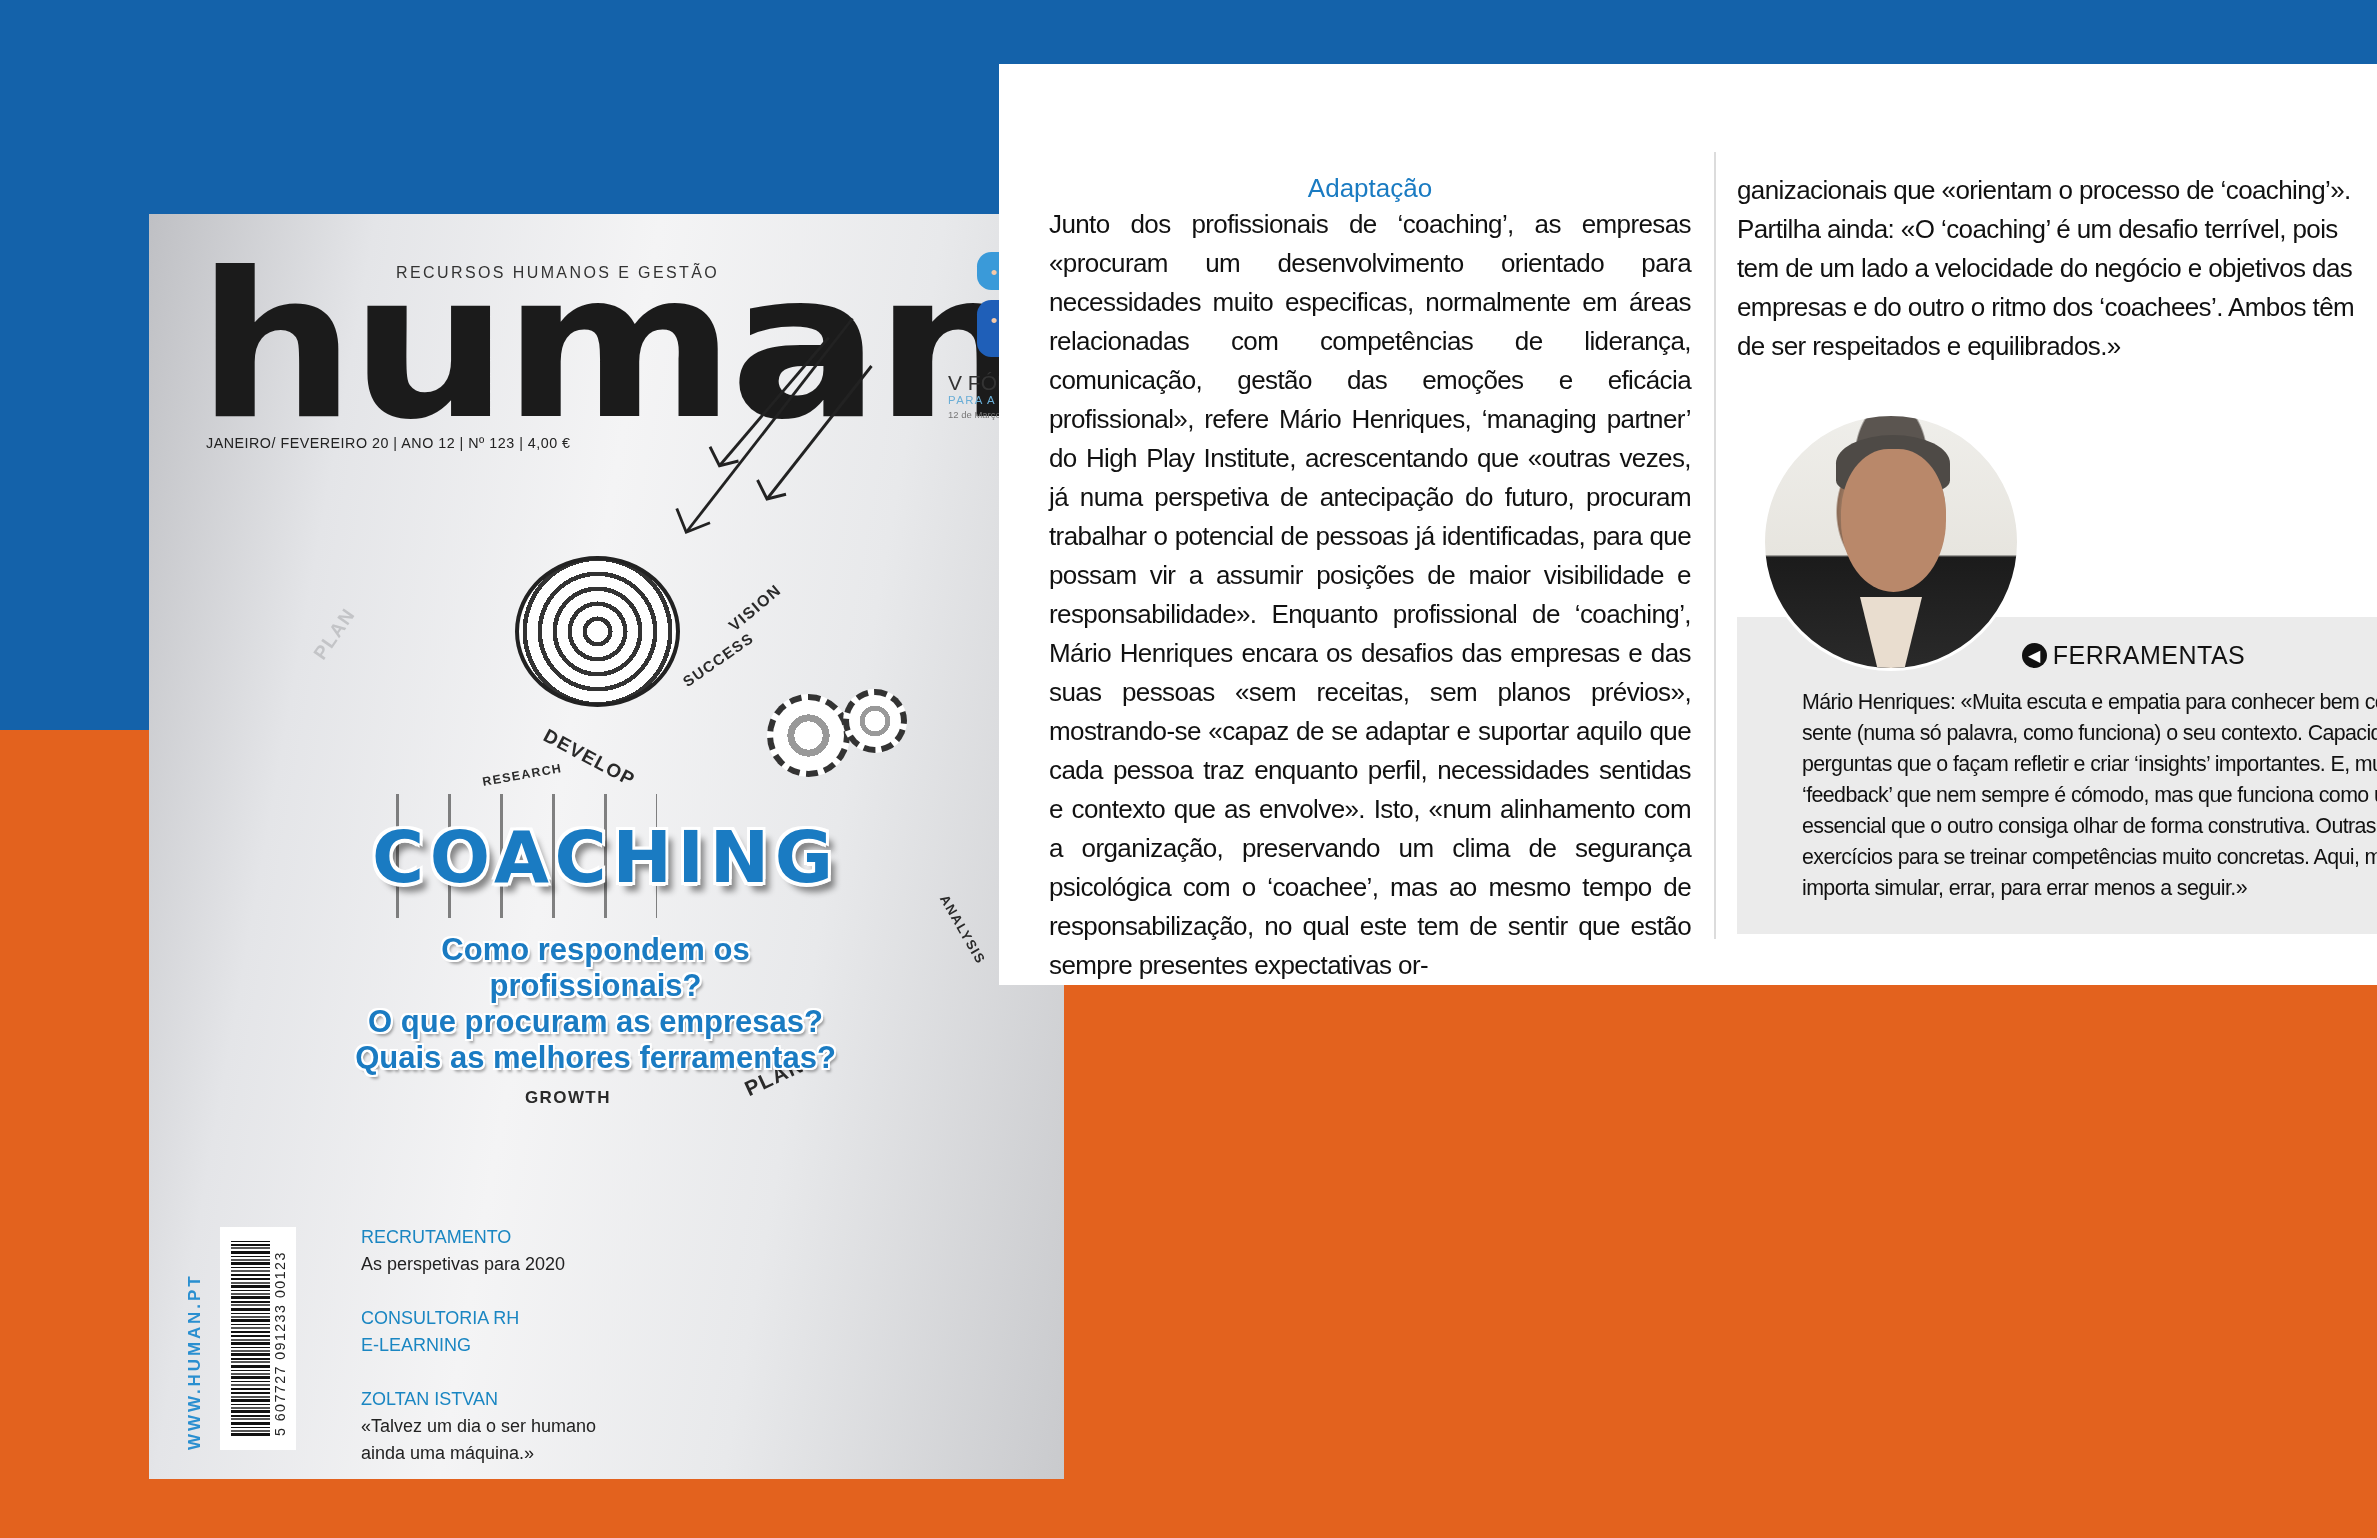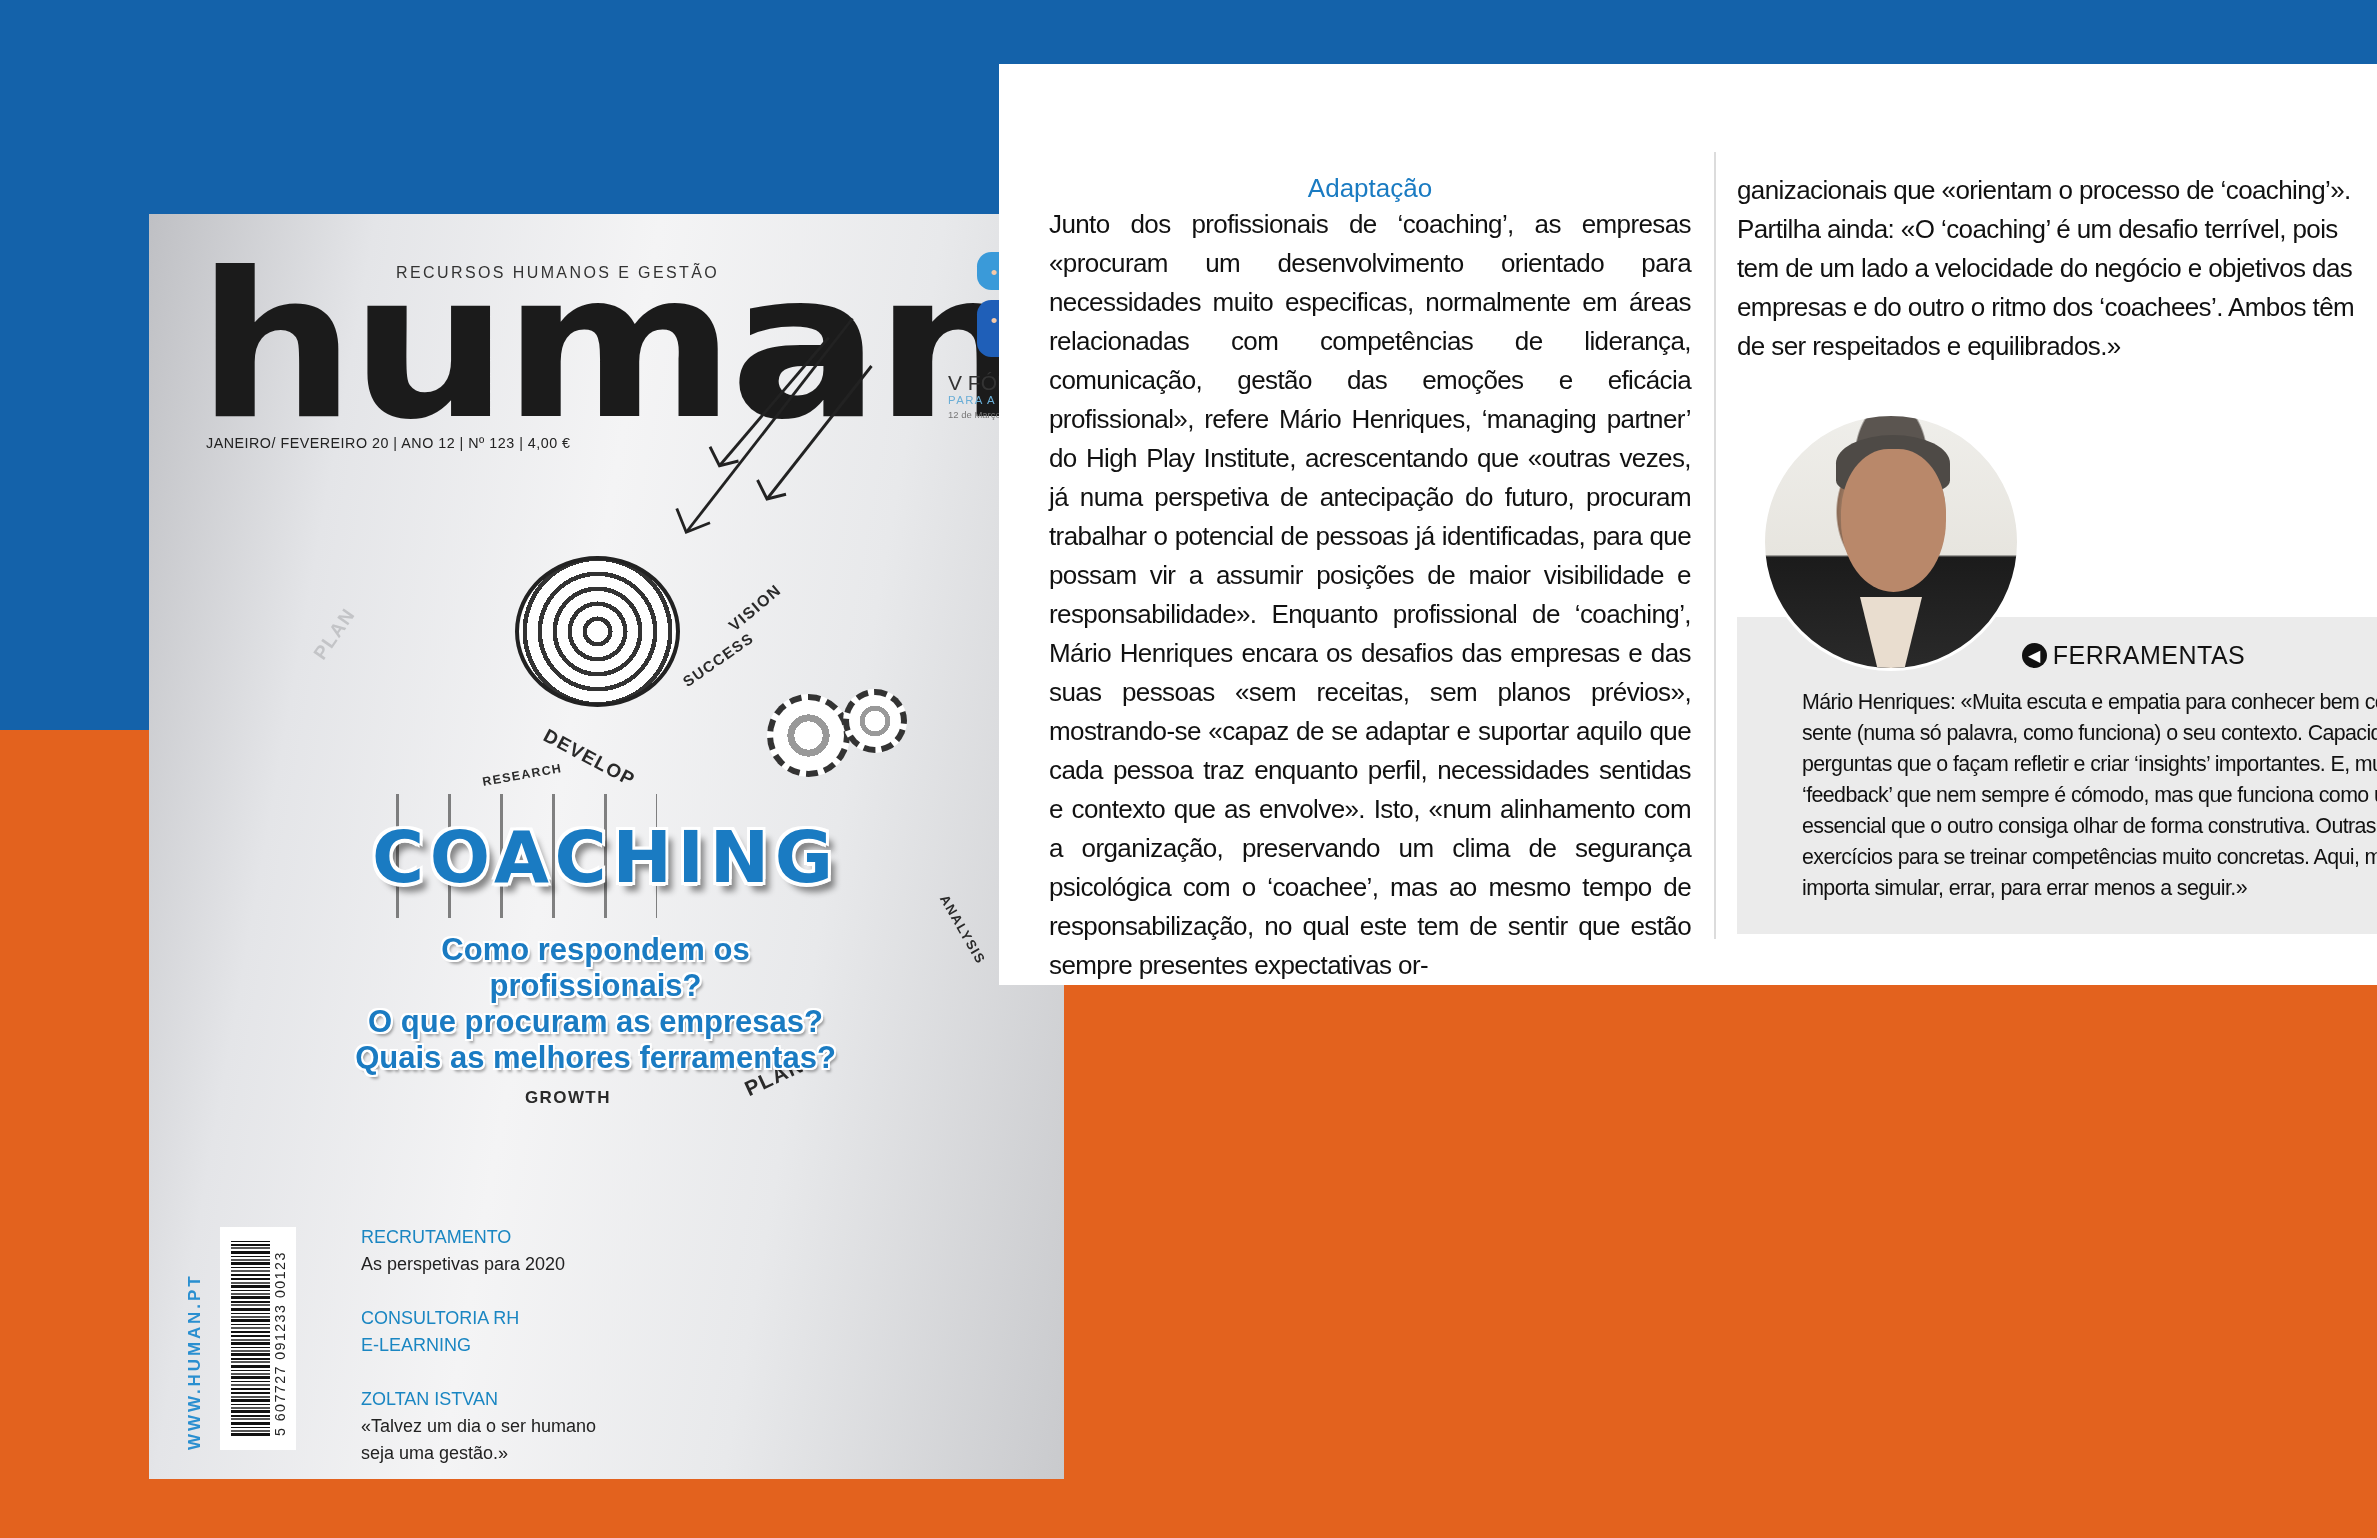--- a/index.html
+++ b/index.html
@@ -125,21 +125,21 @@
 
   <div class="toc" style="left:212px;top:1010px;">
     <div class="sec">RECRUTAMENTO</div>
     <div>As perspetivas para 2020</div>
     <div style="height:27px"></div>
     <div class="sec">CONSULTORIA RH</div>
     <div class="sec">E-LEARNING</div>
     <div style="height:27px"></div>
     <div class="sec">ZOLTAN ISTVAN</div>
     <div>«Talvez um dia o ser humano</div>
-    <div>seja uma gestão.»</div>
+    <div>ainda uma máquina.»</div>
   </div>
 
   <div class="barcode">
     <div class="barcode-bars"></div>
     <div class="barcode-num">5 607727 091233</div>
     <div class="barcode-issue">00123</div>
   </div>
   <div class="cover-url">WWW.HUMAN.PT</div>
 </div>
 

